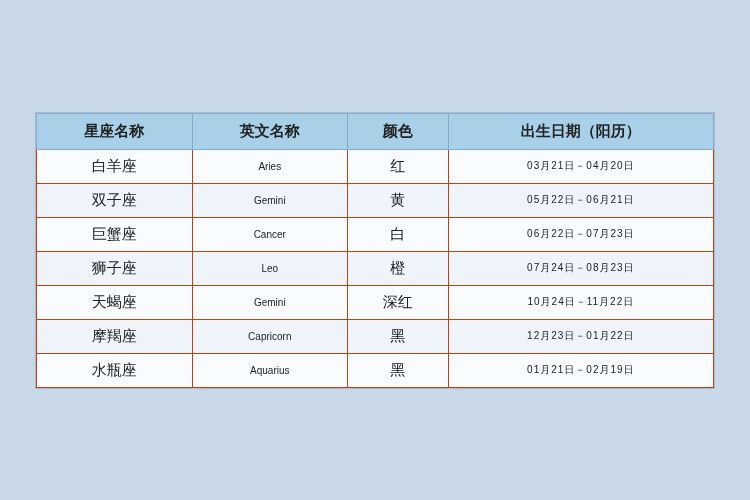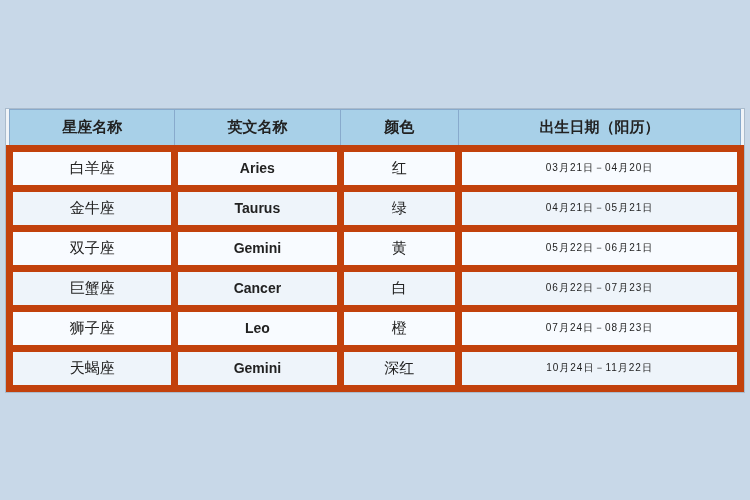--- a/index.html
+++ b/index.html
@@ -14,21 +14,21 @@
       background-color: #c8d8e8;
       display: flex;
       align-items: center;
       justify-content: center;
       font-family: "SimSun", "宋体", serif;
     }
 
     .table-container {
       background-color: #f0f4f8;
       border: 1px solid #aabbcc;
-      width: 740px;
+      width: 680px;
     }
 
     table {
       width: 100%;
       border-collapse: collapse;
     }
 
     thead tr {
       background-color: #a8d0e8;
     }
@@ -44,31 +44,30 @@
 
     tbody tr {
       background-color: #f8fbff;
     }
 
     tbody tr:nth-child(even) {
       background-color: #eef4fa;
     }
 
     tbody td {
-      border: 7px solid #c2410c;
+      border: 1px solid #c2410c;
       padding: 7px 12px;
       text-align: center;
       font-size: 15px;
       color: #222;
     }
 
     td.english {
       font-family: Arial, sans-serif;
-      font-size: 14px;
-      font-weight: bold;
+      font-size: 10px;
     }
 
     td.date {
       font-family: "SimSun", Arial, sans-serif;
       font-size: 10px;
       letter-spacing: 1px;
     }
   </style>
 </head>
 <body>
@@ -84,26 +83,20 @@
       </tr>
     </thead>
     <tbody id="table-body">
     <tr>
           <td>白羊座</td>
           <td class="english">Aries</td>
           <td>红</td>
           <td class="date">03月21日－04月20日</td>
         </tr>
         <tr>
-          <td>金牛座</td>
-          <td class="english">Taurus</td>
-          <td>绿</td>
-          <td class="date">04月21日－05月21日</td>
-        </tr>
-        <tr>
           <td>双子座</td>
           <td class="english">Gemini</td>
           <td>黄</td>
           <td class="date">05月22日－06月21日</td>
         </tr>
         <tr>
           <td>巨蟹座</td>
           <td class="english">Cancer</td>
           <td>白</td>
           <td class="date">06月22日－07月23日</td>
@@ -113,15 +106,27 @@
           <td class="english">Leo</td>
           <td>橙</td>
           <td class="date">07月24日－08月23日</td>
         </tr>
         <tr>
           <td>天蝎座</td>
           <td class="english">Gemini</td>
           <td>深红</td>
           <td class="date">10月24日－11月22日</td>
         </tr>
+        <tr>
+          <td>摩羯座</td>
+          <td class="english">Capricorn</td>
+          <td>黑</td>
+          <td class="date">12月23日－01月22日</td>
+        </tr>
+        <tr>
+          <td>水瓶座</td>
+          <td class="english">Aquarius</td>
+          <td>黑</td>
+          <td class="date">01月21日－02月19日</td>
+        </tr>
       </tbody>
   </table>
 </div>
 
 </body></html>

